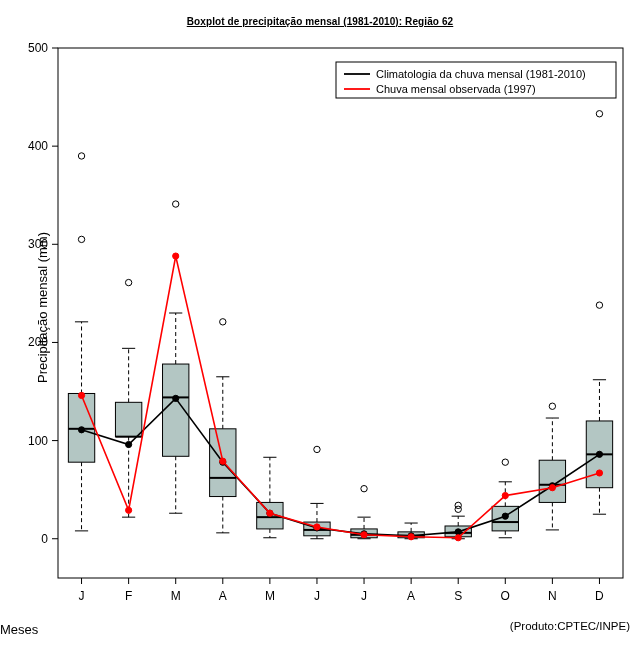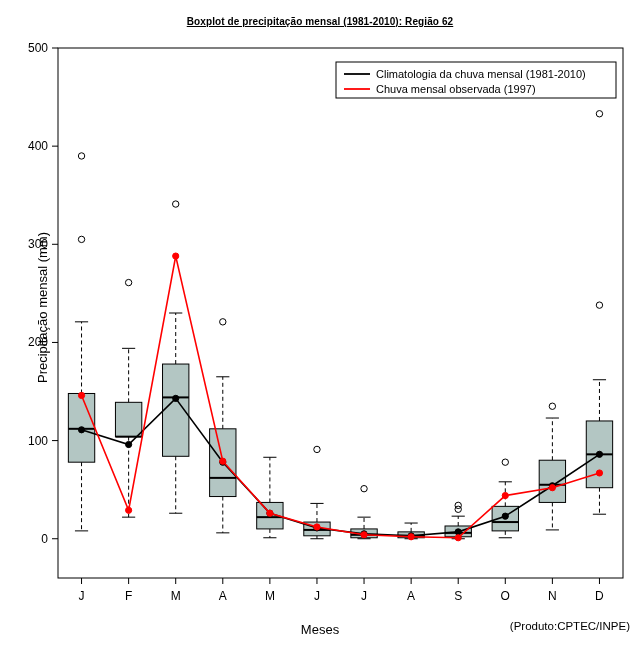--- a/index.html
+++ b/index.html
@@ -43,21 +43,21 @@
     text-align: center;
     transform: rotate(-90deg);
     transform-origin: center center;
     font-size: 13px;
   }
   #xlabel {
     position: absolute;
     top: 622px;
     left: 0;
     width: 640px;
-    text-align: center;
+    text-align: left;
     font-size: 13px;
   }
   #credit {
     position: absolute;
     top: 620px;
     right: 10px;
     font-size: 11.5px;
     margin-left: 40px;
   }
 </style>

